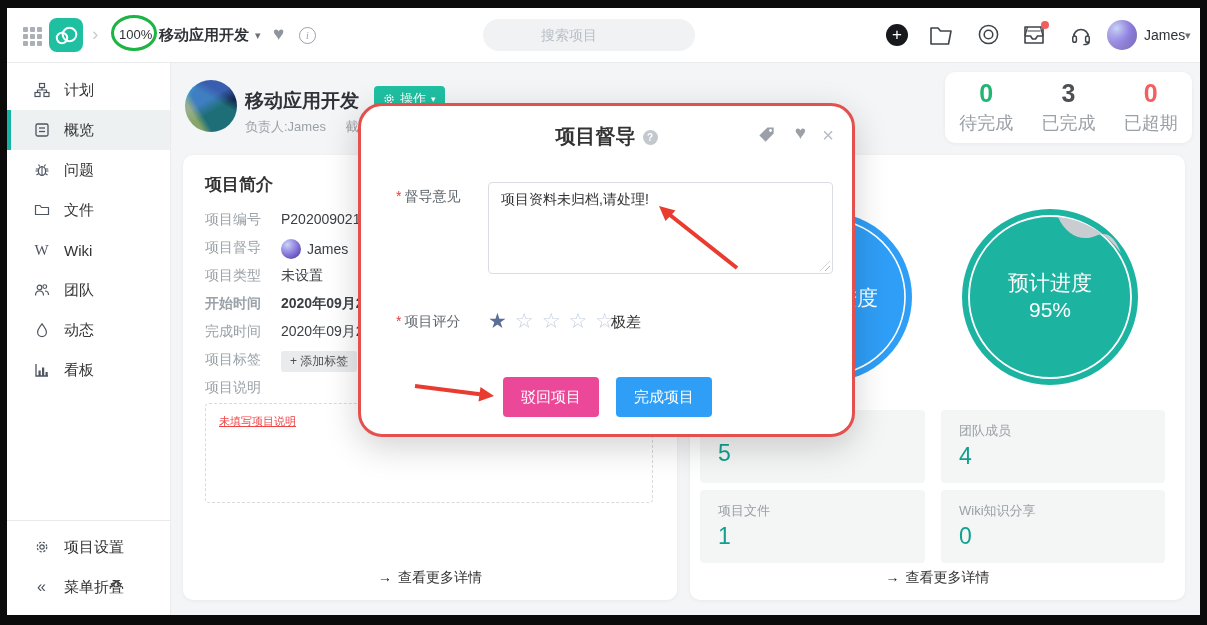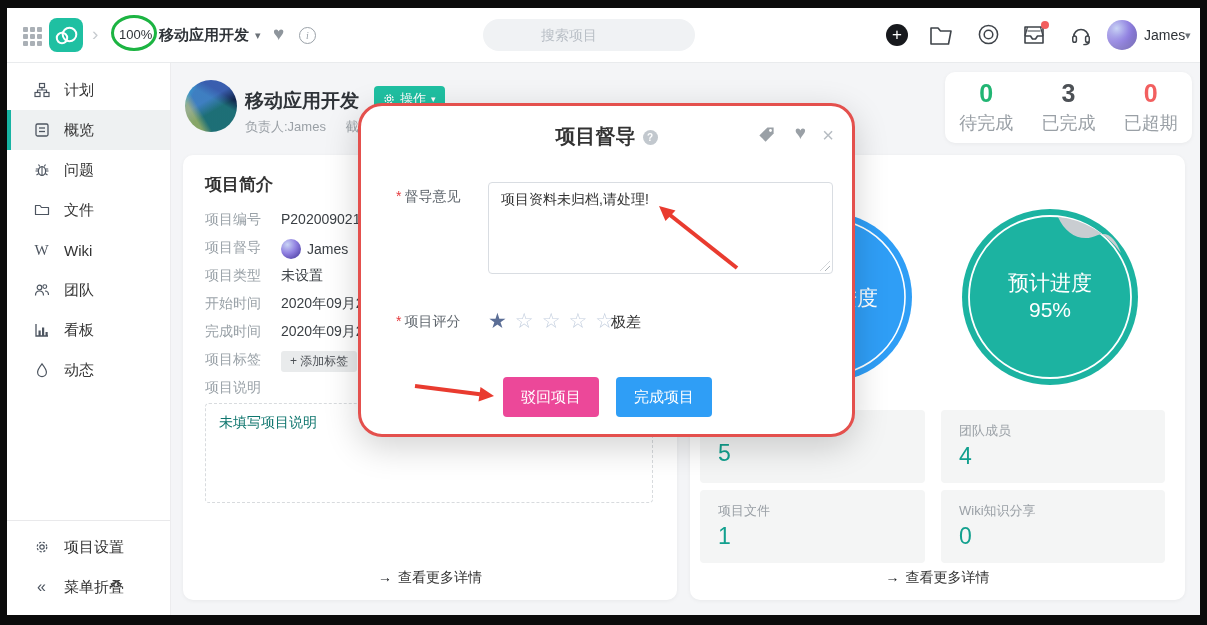--- a/index.html
+++ b/index.html
@@ -56,21 +56,21 @@
   .stat-num{font-size:25px;font-weight:700;line-height:1;}
   .stat-num.green{color:#21b573}.stat-num.dark{color:#4d5156}.stat-num.red{color:#f25f5f}
   .stat-lbl{font-size:18px;color:#9aa0a6;margin-top:5px;}
 
   .card-title{font-size:17px;font-weight:700;color:#333;}
   .f-row{position:absolute;display:flex;align-items:flex-start;font-size:14px;height:22px;}
   .f-lbl{color:#9aa2a8;width:62px;}
   .f-val{color:#3a3f44;margin-left:14px;display:flex;align-items:center;gap:6px;}
   .mini-avatar{width:20px;height:20px;border-radius:50%;background:radial-gradient(circle at 32% 28%,#c9d4f5 0%,#8f7fe0 45%,#5a4cae 80%,#413a86 100%);}
   .chip{background:#e9ebec;border-radius:3px;padding:2px 9px;font-size:12px;color:#4d5156;cursor:pointer;}
-  .dashed-box{position:absolute;border:1px dashed #d8dbde;border-radius:4px;font-size:14px;color:#0f766e;padding:10px 13px;box-sizing:border-box;}
+  .dashed-box{position:absolute;border:1px dashed #d8dbde;border-radius:4px;font-size:11px;color:#ef4444;padding:10px 13px;box-sizing:border-box;text-decoration:underline;}
   .more-link{position:absolute;left:0;right:0;bottom:13px;text-align:center;font-size:14px;color:#333;cursor:pointer;}
   .more-link .arr{font-weight:700;color:#15181b;margin-right:6px;}
 
   .gauge-text{position:absolute;color:#fff;text-align:center;font-size:21px;line-height:1.3;white-space:nowrap;}
   .metric{position:absolute;background:#f4f5f5;border-radius:4px;padding:12px 18px;box-sizing:border-box;}
   .metric .m-lbl{font-size:13px;color:#9aa0a6;min-height:15px;}
   .metric .m-val{font-size:23px;color:#12a08e;margin-top:3px;}
 
   
   .modal{position:absolute;left:351px;top:95px;width:497px;height:334px;background:#fff;border:3px solid #e4504d;border-radius:24px;box-shadow:0 10px 34px rgba(0,0,0,.18);box-sizing:border-box;z-index:40;}
@@ -209,35 +209,35 @@
                 <circle cx="5.5" cy="5.5" r="2.3" fill="none" stroke="currentColor" stroke-width="1.2"></circle>
                 <circle cx="10.8" cy="4.6" r="1.9" fill="none" stroke="currentColor" stroke-width="1.1"></circle>
                 <path d="M1.5 13.5 c0 -3 2 -4.5 4 -4.5 s4 1.5 4 4.5 M11 9 c2 0 3.5 1.5 3.5 4" fill="none" stroke="currentColor" stroke-width="1.2"></path>
               </svg>
             </span>
         <span>团队</span>
       </div>
       <div class="side-item">
         <span class="ic">
               <svg width="16" height="16" viewBox="0 0 16 16">
+                <path d="M8 1.8 C8 1.8 3.6 7.4 3.6 10.2 a4.4 4.4 0 0 0 8.8 0 C12.4 7.4 8 1.8 8 1.8 Z" fill="none" stroke="currentColor" stroke-width="1.2"></path>
+              </svg>
+            </span>
+        <span>动态</span>
+      </div>
+      <div class="side-item">
+        <span class="ic">
+              <svg width="16" height="16" viewBox="0 0 16 16">
                 <path d="M2 2 V14 H14" fill="none" stroke="currentColor" stroke-width="1.3"></path>
                 <rect x="4.5" y="8.5" width="2.2" height="5.5" fill="currentColor"></rect>
                 <rect x="8" y="5.5" width="2.2" height="8.5" fill="currentColor"></rect>
                 <rect x="11.5" y="10" width="2.2" height="4" fill="currentColor"></rect>
               </svg>
             </span>
         <span>看板</span>
-      </div>
-      <div class="side-item">
-        <span class="ic">
-              <svg width="16" height="16" viewBox="0 0 16 16">
-                <path d="M8 1.8 C8 1.8 3.6 7.4 3.6 10.2 a4.4 4.4 0 0 0 8.8 0 C12.4 7.4 8 1.8 8 1.8 Z" fill="none" stroke="currentColor" stroke-width="1.2"></path>
-              </svg>
-            </span>
-        <span>动态</span>
       </div>
     </div>
     <div class="side-footer">
       <div class="side-item">
         <span class="ic">
               <svg width="16" height="16" viewBox="0 0 16 16">
                 <circle cx="8" cy="8" r="2.2" fill="none" stroke="currentColor" stroke-width="1.2"></circle>
                 <circle cx="8" cy="8" r="4.8" fill="none" stroke="currentColor" stroke-width="1.2" stroke-dasharray="2.2 1.6"></circle>
               </svg>
             </span>
@@ -290,21 +290,21 @@
       <span class="f-lbl">项目督导</span>
       <span class="f-val">
             <span class="mini-avatar"></span>
             <span>James</span>
           </span>
     </div>
     <div class="f-row" style="left:22px;top:112px;">
       <span class="f-lbl">项目类型</span>
       <span class="f-val">未设置</span>
     </div>
-    <div class="f-row" style="left:22px;top:140px;">
+    <div class="f-row" style="left:22px;top:140px;font-weight:bold;">
       <span class="f-lbl">开始时间</span>
       <span class="f-val">2020年09月2</span>
     </div>
     <div class="f-row" style="left:22px;top:168px;">
       <span class="f-lbl">完成时间</span>
       <span class="f-val">2020年09月2</span>
     </div>
     <div class="f-row" style="left:22px;top:196px;">
       <span class="f-lbl">项目标签</span>
       <span class="f-val">

